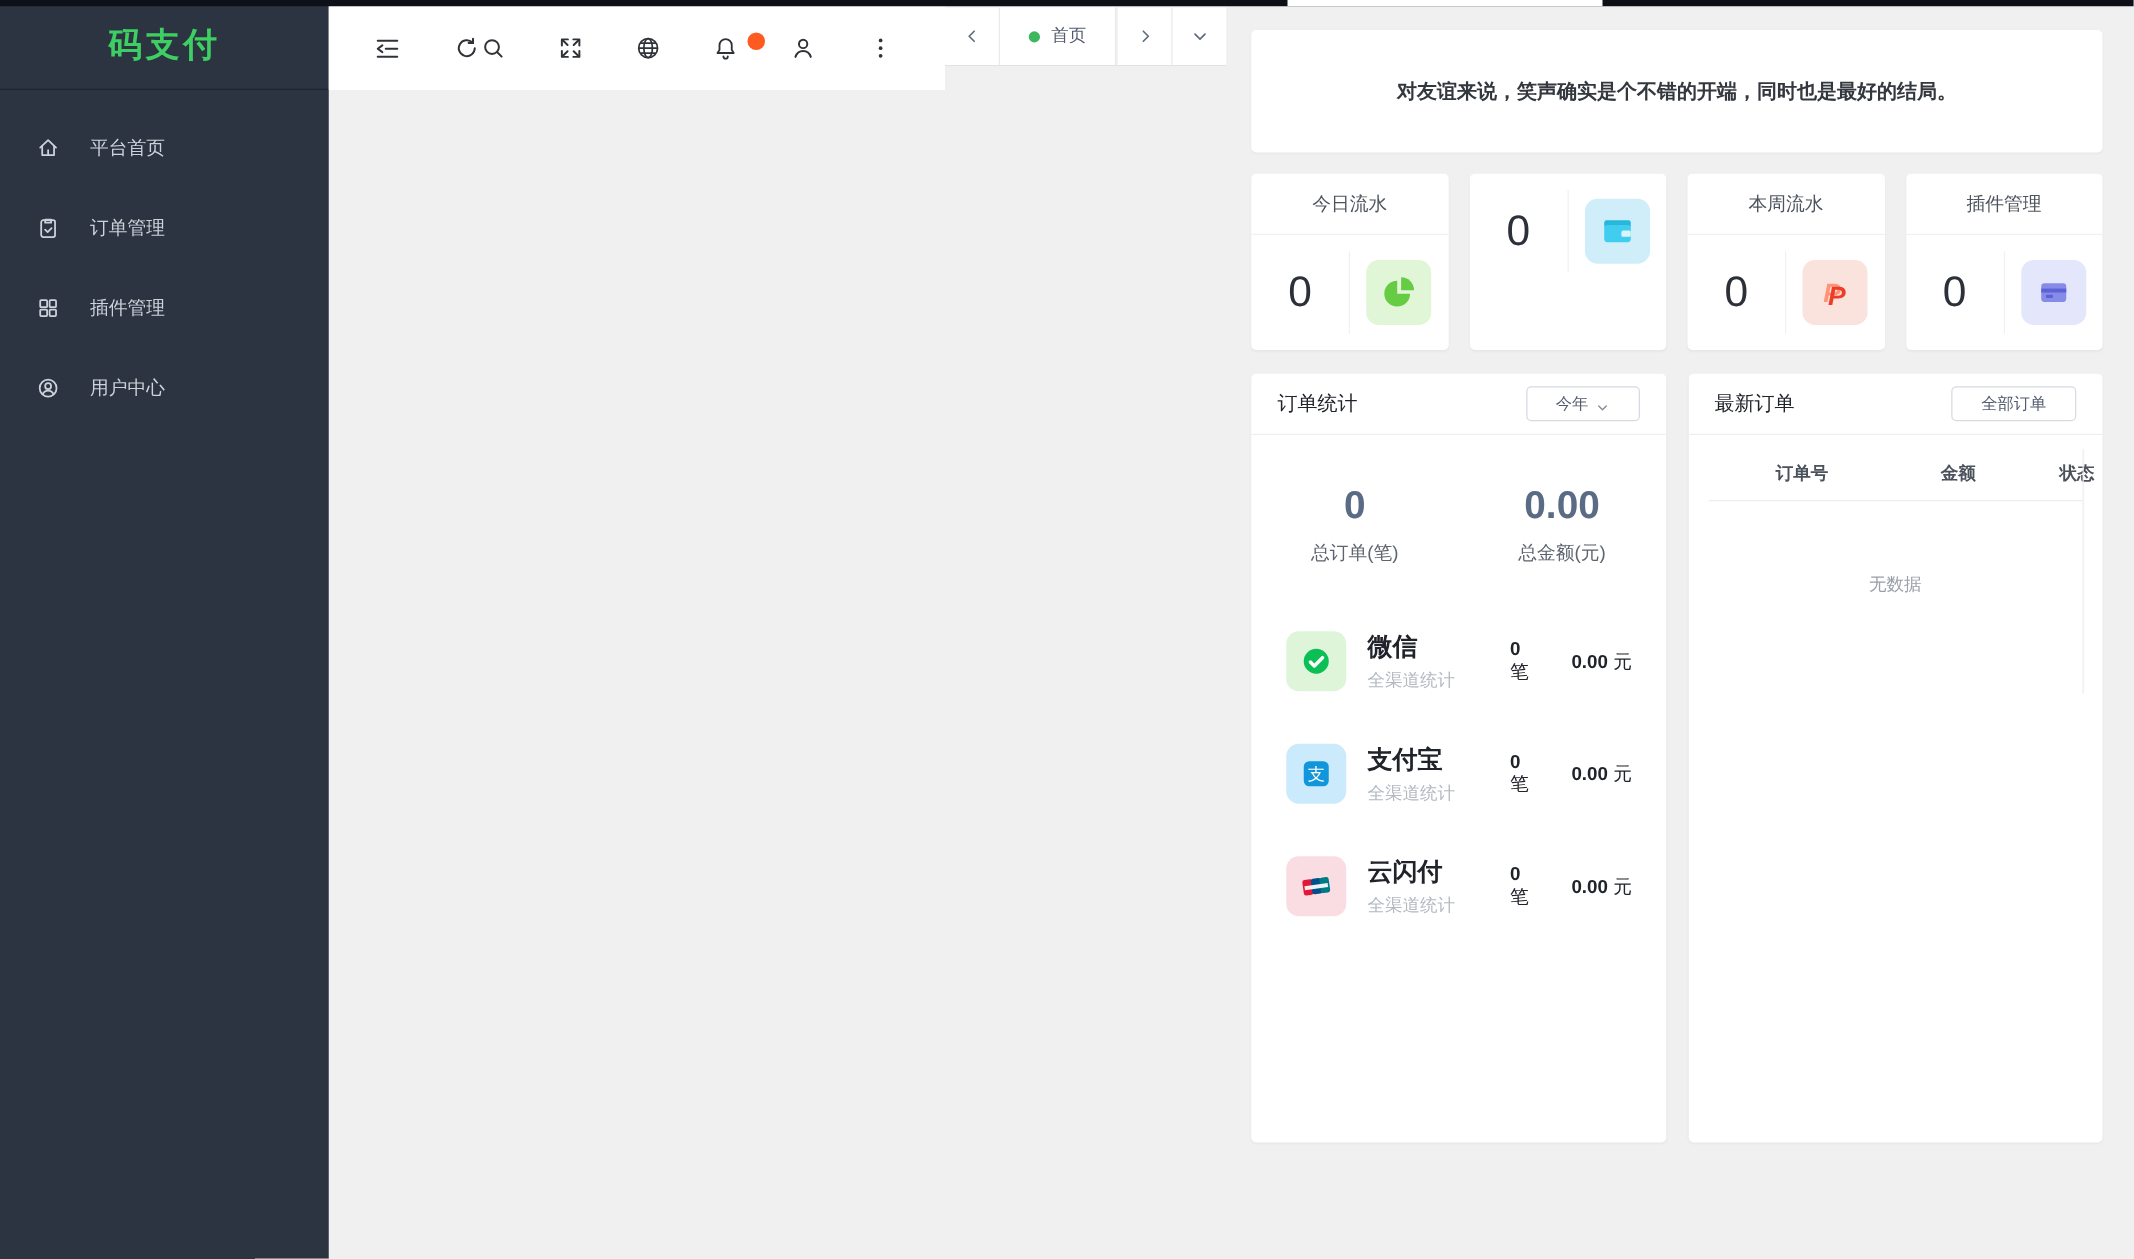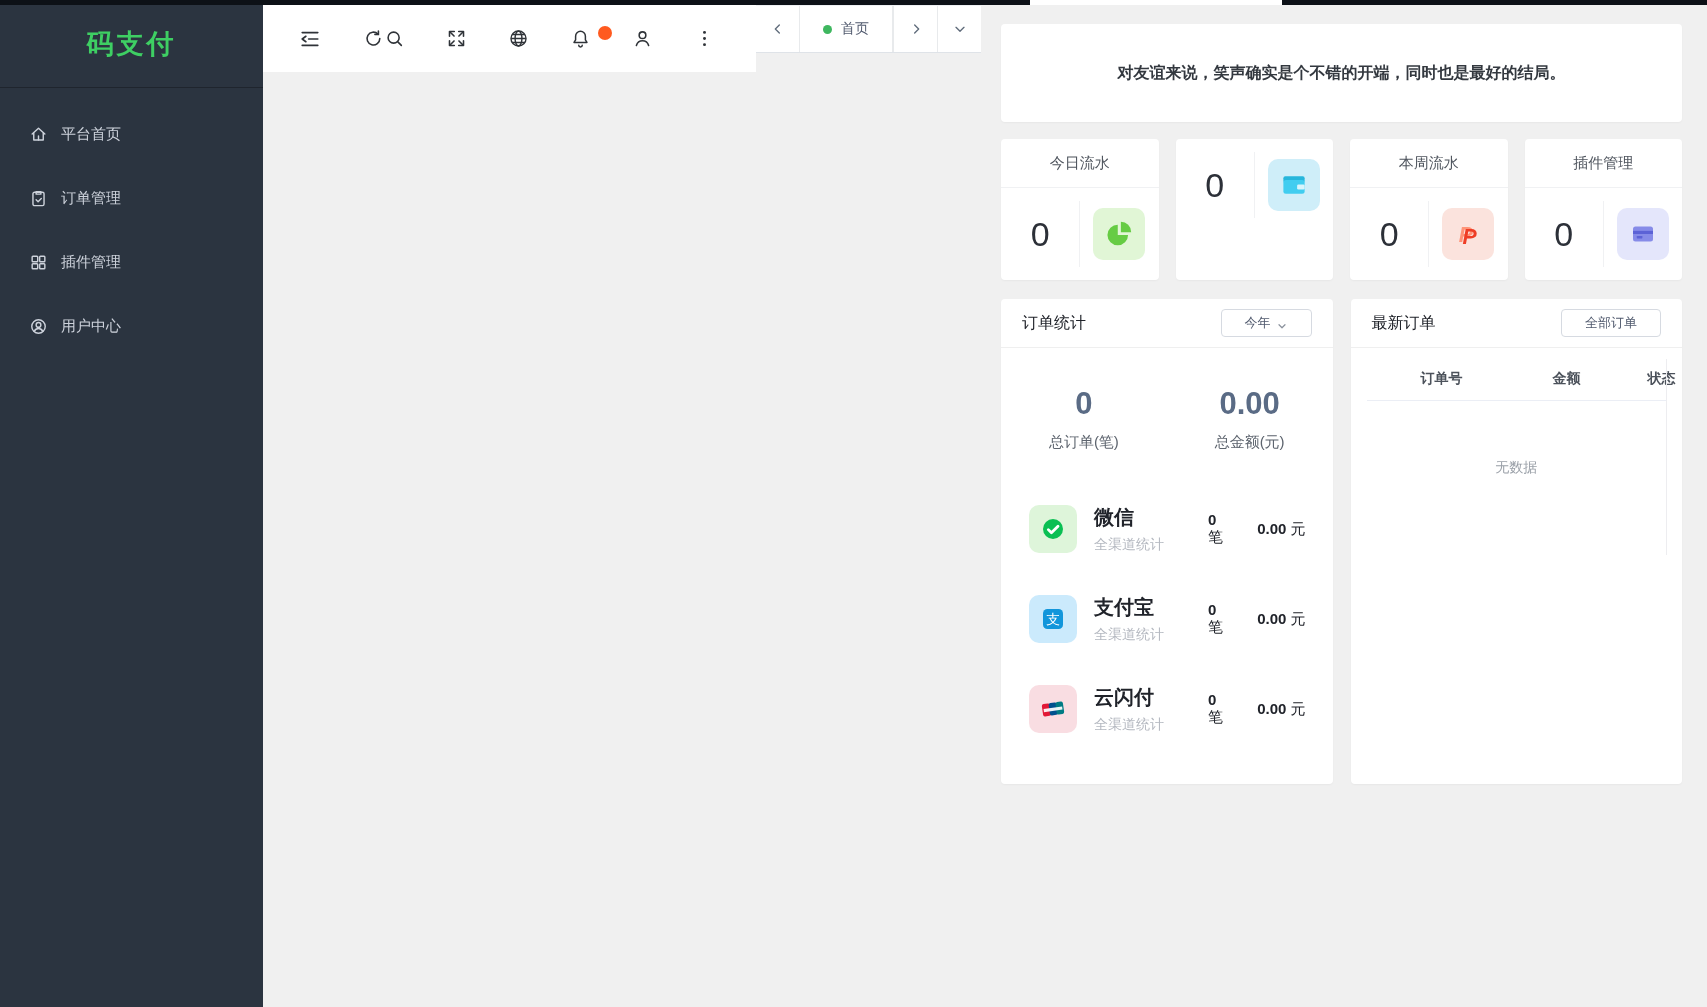--- a/index.html
+++ b/index.html
@@ -11,25 +11,25 @@
   svg { display: block; }
 
   
   .top-strip { position: absolute; top: 0; left: 0; width: 1707px; height: 5px; background: #0d1117; z-index: 40; }
   .top-strip-gap { position: absolute; top: 0; left: 1030px; width: 252px; height: 5px; background: #ffffff; }
 
   .app { display: flex; height: 1007px; }
 
   
   .sidebar { width: 263px; flex-shrink: 0; background: #2b3440; color: #cdd2db; }
-  .logo { height: 88px; display: flex; align-items: center; justify-content: center;
+  .logo { height: 72px; display: flex; align-items: center; justify-content: center;
           font-size: 27px; font-weight: bold; letter-spacing: 3px; color: #3ecf63;
           border-bottom: 1px solid rgba(0,0,0,0.28); }
   .nav { padding-top: 14px; }
-  .nav-item { height: 64px; display: flex; align-items: center; padding-left: 29px; gap: 13px;
+  .nav-item { height: 64px; display: flex; align-items: center; padding-left: 29px; gap: 24px;
               font-size: 15px; cursor: pointer; color: #cdd2db; }
 
   
   .main { flex: 1; display: flex; flex-direction: row; min-width: 0; padding-top: 5px; }
 
   .topbar { height: 67px; background: #fff; display: flex; align-items: center; padding: 0 41px 0 36px; }
   .topbar-left { display: flex; align-items: center; gap: 42px; }
   .topbar-right { margin-left: auto; display: flex; align-items: center; gap: 41px; }
   .tool { position: relative; cursor: pointer; color: #2f3338; display: flex; }
   .notif-dot { position: absolute; right: -21px; top: -2px; width: 14px; height: 14px; border-radius: 50%; }
@@ -55,21 +55,21 @@
   .stats { display: grid; grid-template-columns: repeat(4, 1fr); gap: 17px; margin-bottom: 19px; }
   .stat-head { height: 49px; display: flex; align-items: center; justify-content: center;
                font-size: 15px; color: #4e545d; border-bottom: 1px solid #f0f1f3; }
   .stat-body { height: 92px; display: flex; align-items: center; }
   .stat-value { flex: 1; text-align: center; font-size: 34px; color: #2c3038; }
   .stat-div { width: 1px; height: 66px; background: #f0f1f3; }
   .stat-icon-cell { flex: 1; display: flex; justify-content: center; }
   .badge { width: 52px; height: 52px; border-radius: 10px; display: flex; align-items: center; justify-content: center; }
 
   .panels { display: grid; grid-template-columns: 1fr 1fr; gap: 18px; }
-  .panel { height: 485px; position: relative; overflow: hidden; }
+  .panel { height: 615px; position: relative; overflow: hidden; }
   .panel-head { height: 49px; display: flex; align-items: center; justify-content: space-between;
                 padding: 0 21px; border-bottom: 1px solid #efefef; }
   .panel-title { font-size: 16px; color: #20232a; }
   .chip-btn { display: flex; align-items: flex-end; gap: 5px; border: 1px solid #d6dae1; border-radius: 4px;
               padding: 4px 23px; font-size: 13px; color: #515a6e; background: #fff; cursor: pointer; }
 
   .totals { display: flex; padding: 38px 0 24px; }
   .total { flex: 1; text-align: center; }
   .total-value { font-size: 31px; font-weight: bold; color: #5a6b85; }
   .total-label { margin-top: 11px; font-size: 15px; color: #5d646e; }

